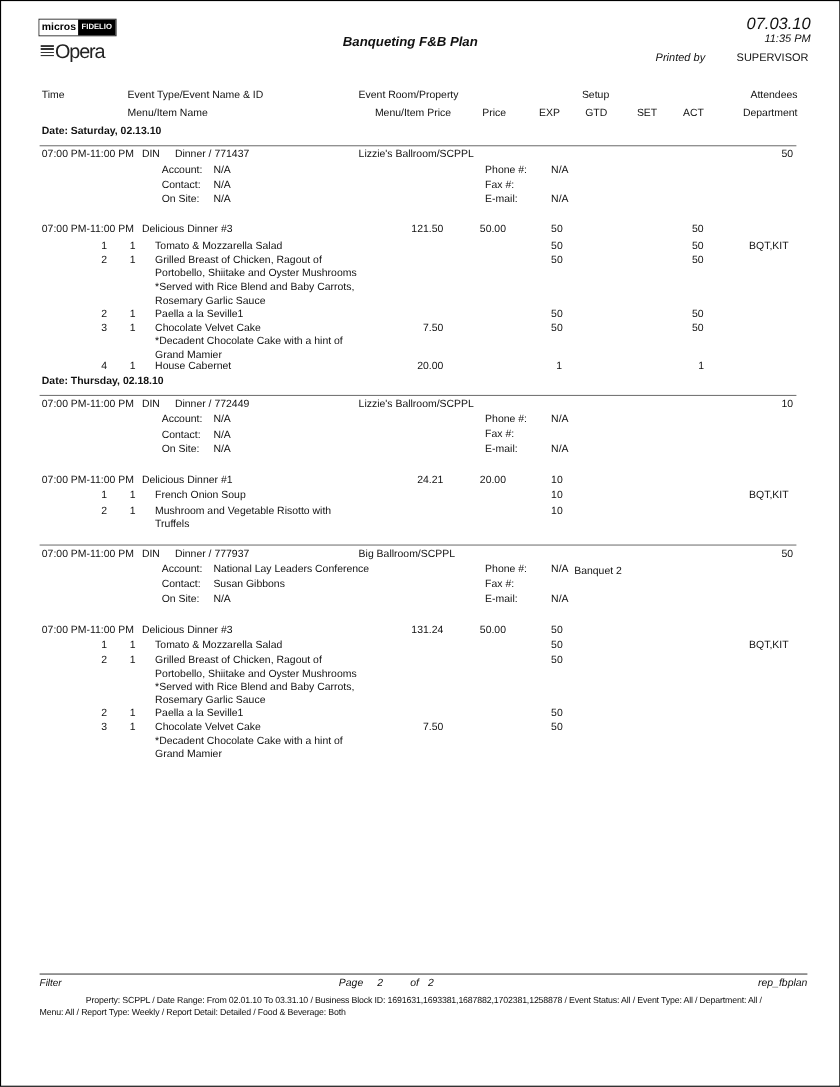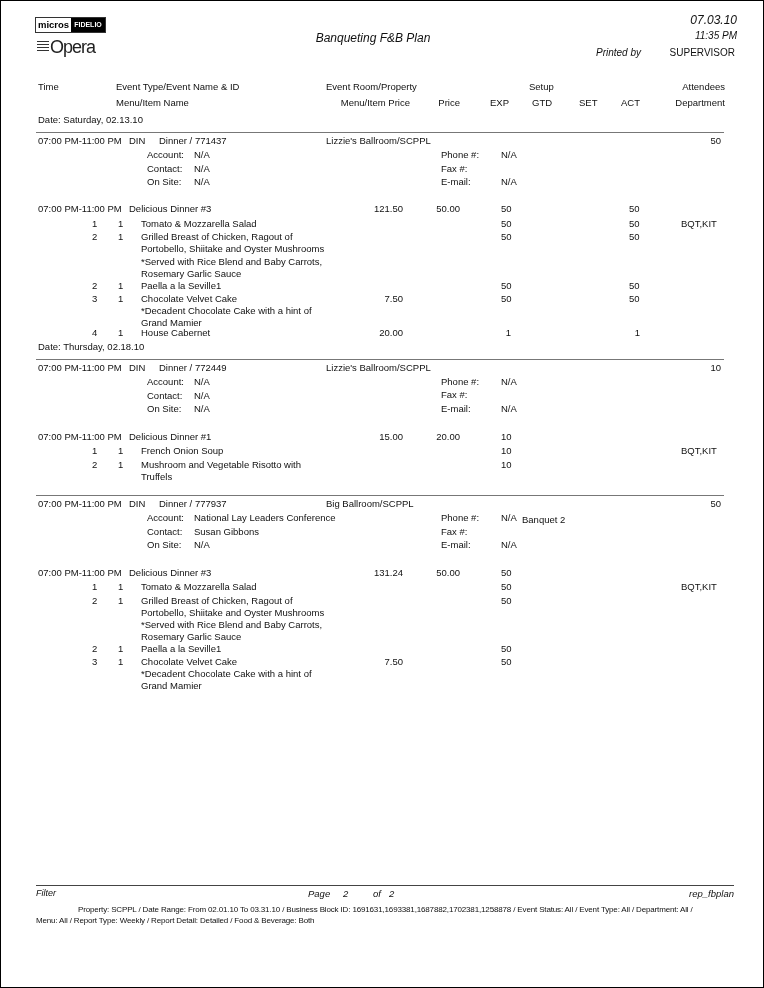--- a/index.html
+++ b/index.html
@@ -2,21 +2,21 @@
 <html><head>
 <meta charset="utf-8">
 <style>
   html, body { margin:0; padding:0; background:#fff; }
   body { width:764px; height:988px; position:relative; overflow:hidden;
          font-family:"Liberation Sans", sans-serif; color:#111; font-size:9.5px; }
   .page { position:absolute; left:0; top:0; width:762px; height:986px;
           border:1px solid #000; box-sizing:content-box; }
   .abs { position:absolute; white-space:nowrap; }
   .it { font-style:italic; }
-  .b { font-weight:normal; }
+  .b { font-weight:bold; }
   .r { text-align:right; }
   .c { text-align:center; }
   .logo-micros { left:34px; top:16px; height:14px; display:flex; border:1px solid #333; }
   .logo-micros .m { background:#fff; color:#000; font-weight:bold; font-size:9.5px; padding:0 2px; line-height:14px; }
   .logo-micros .f { background:#000; color:#fff; font-weight:bold; font-size:7px; padding:0 3px; line-height:14px; }
   .logo-opera { left:36px; top:36px; font-size:18px; letter-spacing:-1px; color:#222;text-align:right; }
   .logo-opera .swoosh { display:inline-block; width:12px; height:10px; margin-right:1px;
      background:repeating-linear-gradient(180deg,#333 0 1.5px,transparent 1.5px 3px); vertical-align:2px; }
   .hr { position:absolute; left:35px; width:688px; height:0; border-top:1px solid #777; }
   .ftline { position:absolute; left:35px; width:698px; border-top:1px solid #444; }
@@ -29,21 +29,21 @@
   <div class="abs logo-micros">
     <span class="m">micros</span>
     <span class="f">FIDELIO</span>
   </div>
   <div class="abs logo-opera">
     <span class="swoosh"></span><span>Opera</span>
   </div>
 
   <div class="abs it b c" style="left:250px;width:244px;top:30px;font-size:12px;">Banqueting F&amp;B Plan</div>
 
-  <div class="abs it r" style="left:620px;width:116px;top:12px;font-size:12px;">07.03.10</div>
+  <div class="abs it r" style="left:620px;width:116px;top:12px;font-size:15px;">07.03.10</div>
   <div class="abs it r" style="left:620px;width:116px;top:29px;font-size:10px;">11:35 PM</div>
   <div class="abs it" style="left:595px;top:46px;font-size:10px;">Printed by</div>
   <div class="abs r" style="left:640px;width:94px;top:46px;font-size:10px;">SUPERVISOR</div>
 
   <div>
     <div class="abs" style="left:37px;top:80px;">Time</div>
     <div class="abs" style="left:115px;top:80px;">Event Type/Event Name &amp; ID</div>
     <div class="abs" style="left:115px;top:96px;">Menu/Item Name</div>
     <div class="abs" style="left:325px;top:80px;">Event Room/Property</div>
     <div class="abs r" style="left:300px;width:109px;top:96px;">Menu/Item Price</div>
@@ -144,21 +144,21 @@
     <div class="abs" style="left:193px;top:402px;">N/A</div>
 
     <div class="abs" style="left:440px;top:375px;">Phone #:</div>
     <div class="abs" style="left:500px;top:375px;">N/A</div>
     <div class="abs" style="left:440px;top:388px;">Fax #:</div>
     <div class="abs" style="left:440px;top:402px;">E-mail:</div>
     <div class="abs" style="left:500px;top:402px;">N/A</div>
 
     <div class="abs" style="left:37px;top:430px;">07:00 PM-11:00 PM</div>
     <div class="abs" style="left:128px;top:430px;">Delicious Dinner #1</div>
-    <div class="abs r" style="left:360px;width:42px;top:430px;">15.00</div>
+    <div class="abs r" style="left:360px;width:42px;top:430px;">24.21</div>
     <div class="abs r" style="left:420px;width:39px;top:430px;">20.00</div>
     <div class="abs" style="left:500px;top:430px;">10</div>
 
     <div class="abs" style="left:91px;top:444px;">1</div>
     <div class="abs" style="left:117px;top:444px;">1</div>
     <div class="abs" style="left:140px;top:444px;">French Onion Soup</div>
     <div class="abs" style="left:500px;top:444px;">10</div>
     <div class="abs" style="left:680px;top:444px;">BQT,KIT</div>
 
     <div class="abs" style="left:91px;top:458px;">2</div>

